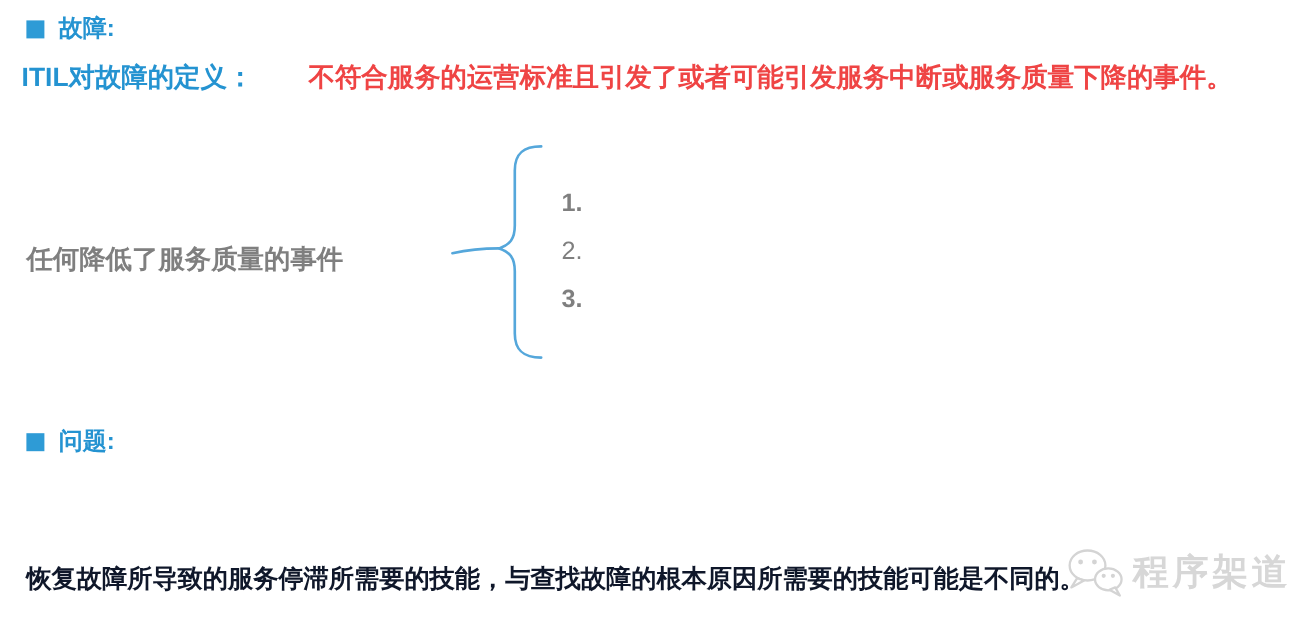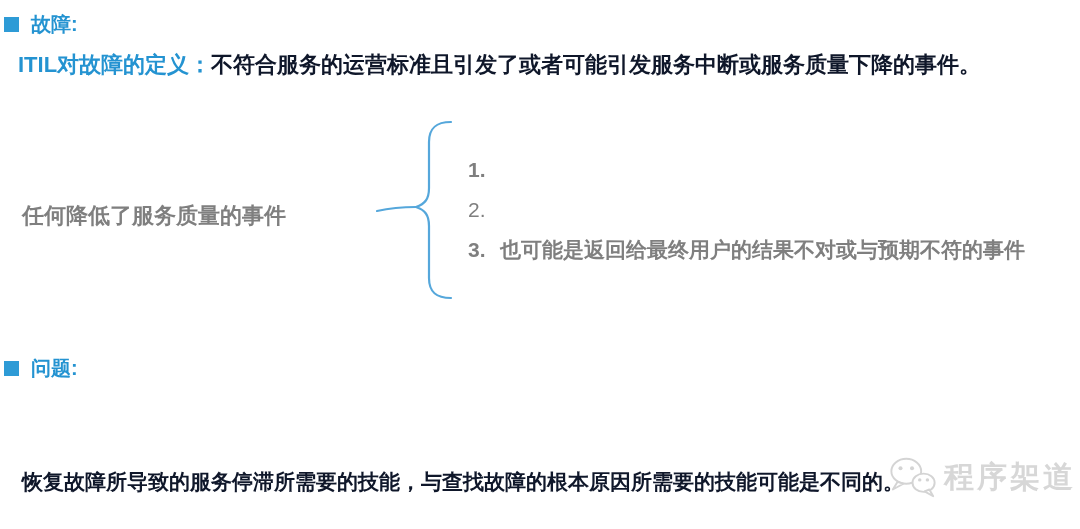--- a/index.html
+++ b/index.html
@@ -7,21 +7,21 @@
   .canvas {
     position: relative;
     width: 1080px;
     height: 529px;
     background: #ffffff;
     overflow: hidden;
     font-family: "Liberation Sans", "DejaVu Sans", sans-serif;
   }
   .bullet-heading {
     position: absolute;
-    left: 4px;
+    left: 22px;
     display: flex;
     align-items: center;
     gap: 12px;
     justify-content: space-between;
   }
   .bullet-square {
     width: 15px;
     height: 15px;
     background: #2E9BD6;
     display: inline-block;
@@ -34,21 +34,21 @@
   }
   .def-line {
     position: absolute;
     left: 18px;
     font-size: 22px;
     font-weight: 700;
     line-height: 1.2;
     white-space: nowrap;
   }
   .def-label { color: #2493D1; }
-  .def-text  { color: #0f172a; }
+  .def-text  { color: #ef4444; margin-left: 46px; }
   .lead-phrase {
     position: absolute;
     left: 22px;
     top: 201px;
     font-size: 22px;
     font-weight: 700;
     color: #7F7F7F;
     white-space: nowrap;
   }
   .brace-svg {
@@ -135,21 +135,20 @@
 
   <div class="examples-list">
     <div class="example-item w-bold">
       <span class="num">1.</span>
     </div>
     <div class="example-item w-normal">
       <span class="num">2.</span>
     </div>
     <div class="example-item w-bold">
       <span class="num">3.</span>
-      <span class="txt">也可能是返回给最终用户的结果不对或与预期不符的事件</span>
     </div>
   </div>
 
   <div class="bullet-heading" style="top:358px">
     <span class="bullet-square"></span>
     <span class="bullet-text">问题:</span>
   </div>
 
 
   <div class="footer-line">恢复故障所导致的服务停滞所需要的技能，与查找故障的根本原因所需要的技能可能是不同的。</div>

